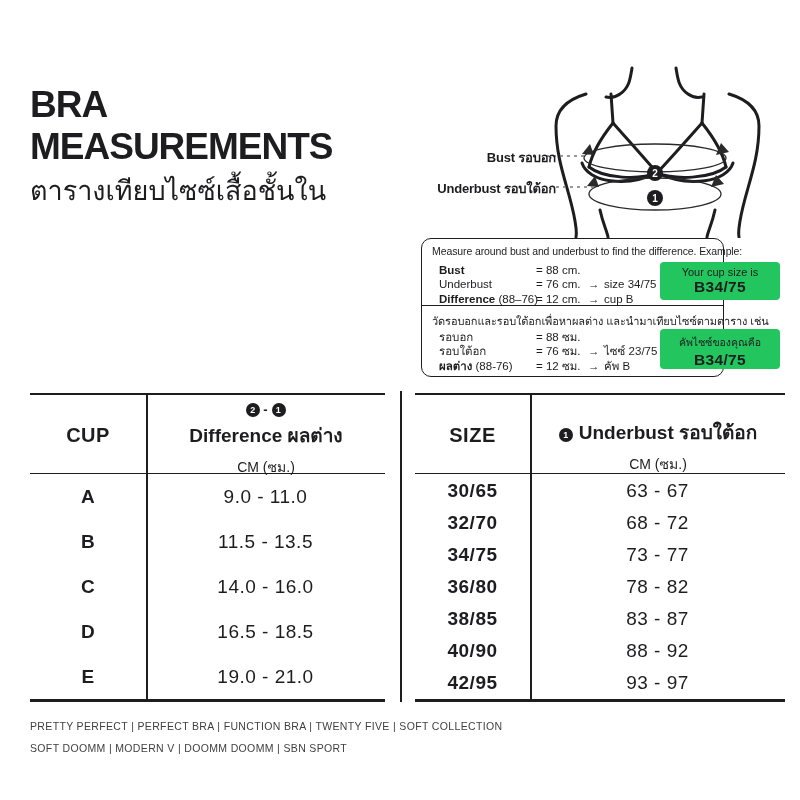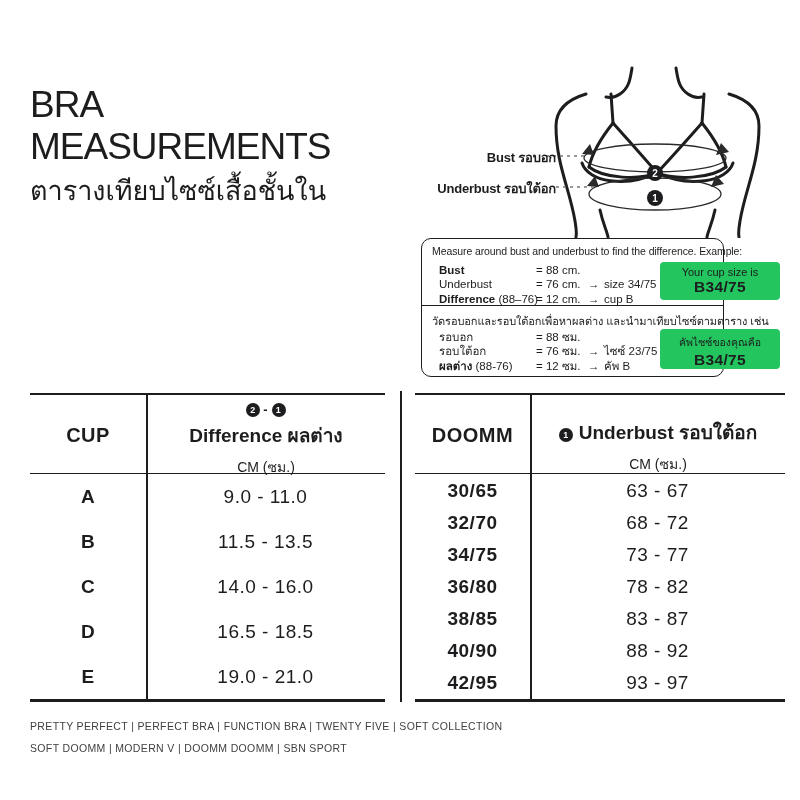--- a/index.html
+++ b/index.html
@@ -4,21 +4,21 @@
 <style>
   html,body{margin:0;padding:0;}
   body{
     width:800px;height:800px;position:relative;background:#ffffff;
     font-family:"Liberation Sans","DejaVu Sans",sans-serif;color:#1d1d1f;
     overflow:hidden;
   }
   .abs{position:absolute;}
 
   
-  .title{left:30px;top:84px;font-size:37px;font-weight:normal;letter-spacing:-1px;line-height:42px;white-space:pre-line;}
+  .title{left:30px;top:84px;font-size:37px;font-weight:bold;letter-spacing:-1px;line-height:42px;white-space:pre-line;}
   .subtitle{left:30px;top:169px;font-size:27px;font-weight:normal;}
 
   
   .diagram{left:430px;top:66px;width:355px;height:172px;}
   .diagram svg{position:absolute;left:0;top:0;}
   .dia-label{position:absolute;left:0;width:126px;text-align:right;font-size:13px;font-weight:bold;letter-spacing:-0.2px;}
   .badge-dia{position:absolute;width:16px;height:16px;border-radius:50%;background:#1d1d1f;color:#fff;
     font-size:10px;font-weight:bold;display:flex;align-items:center;justify-content:center;}
 
   
@@ -215,21 +215,21 @@
     <div class="trow">
         <span class="c k">E</span>
         <span class="c v">19.0 - 21.0</span>
       </div>
   </div>
 </div>
 
 <div class="abs tbl tbl-right">
   <div class="vline"></div>
   <div class="hdr-line"></div>
-  <div class="col1-hdr">DOOMM</div>
+  <div class="col1-hdr">SIZE</div>
   <div class="col2-hdr">
     <div class="hdr-main"><span class="badge" style="margin-right:6px;">1</span><span>Underbust รอบใต้อก</span></div>
     <div class="hdr-sub">CM (ซม.)</div>
   </div>
   <div class="rows">
     <div class="trow">
         <span class="c k">30/65</span>
         <span class="c v">63 - 67</span>
       </div>
     <div class="trow">

